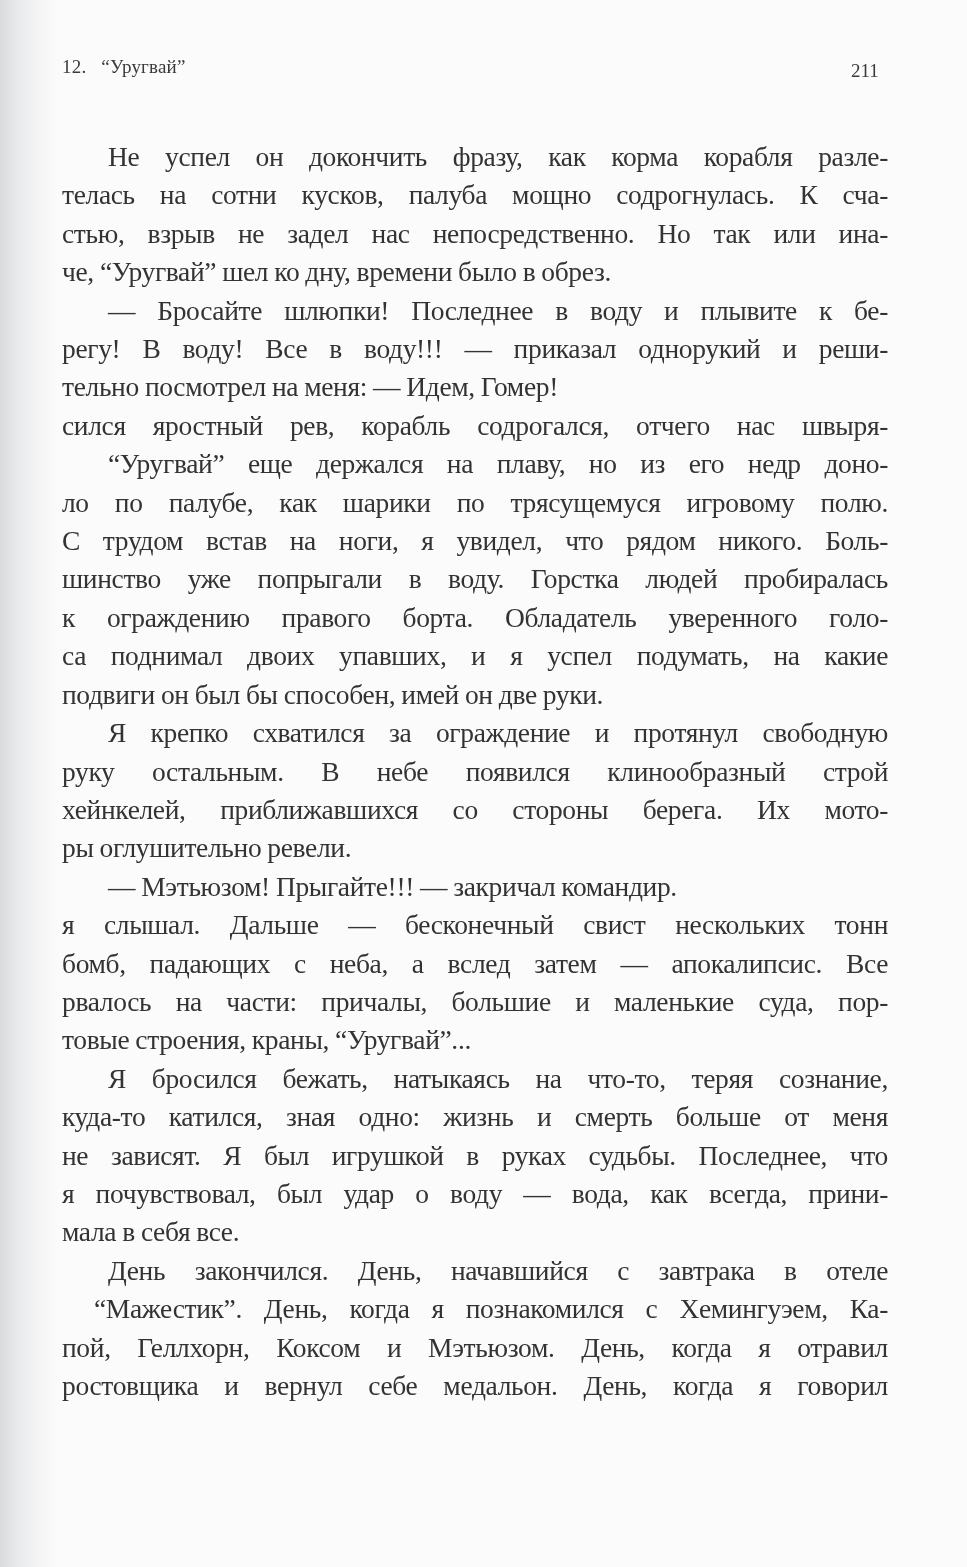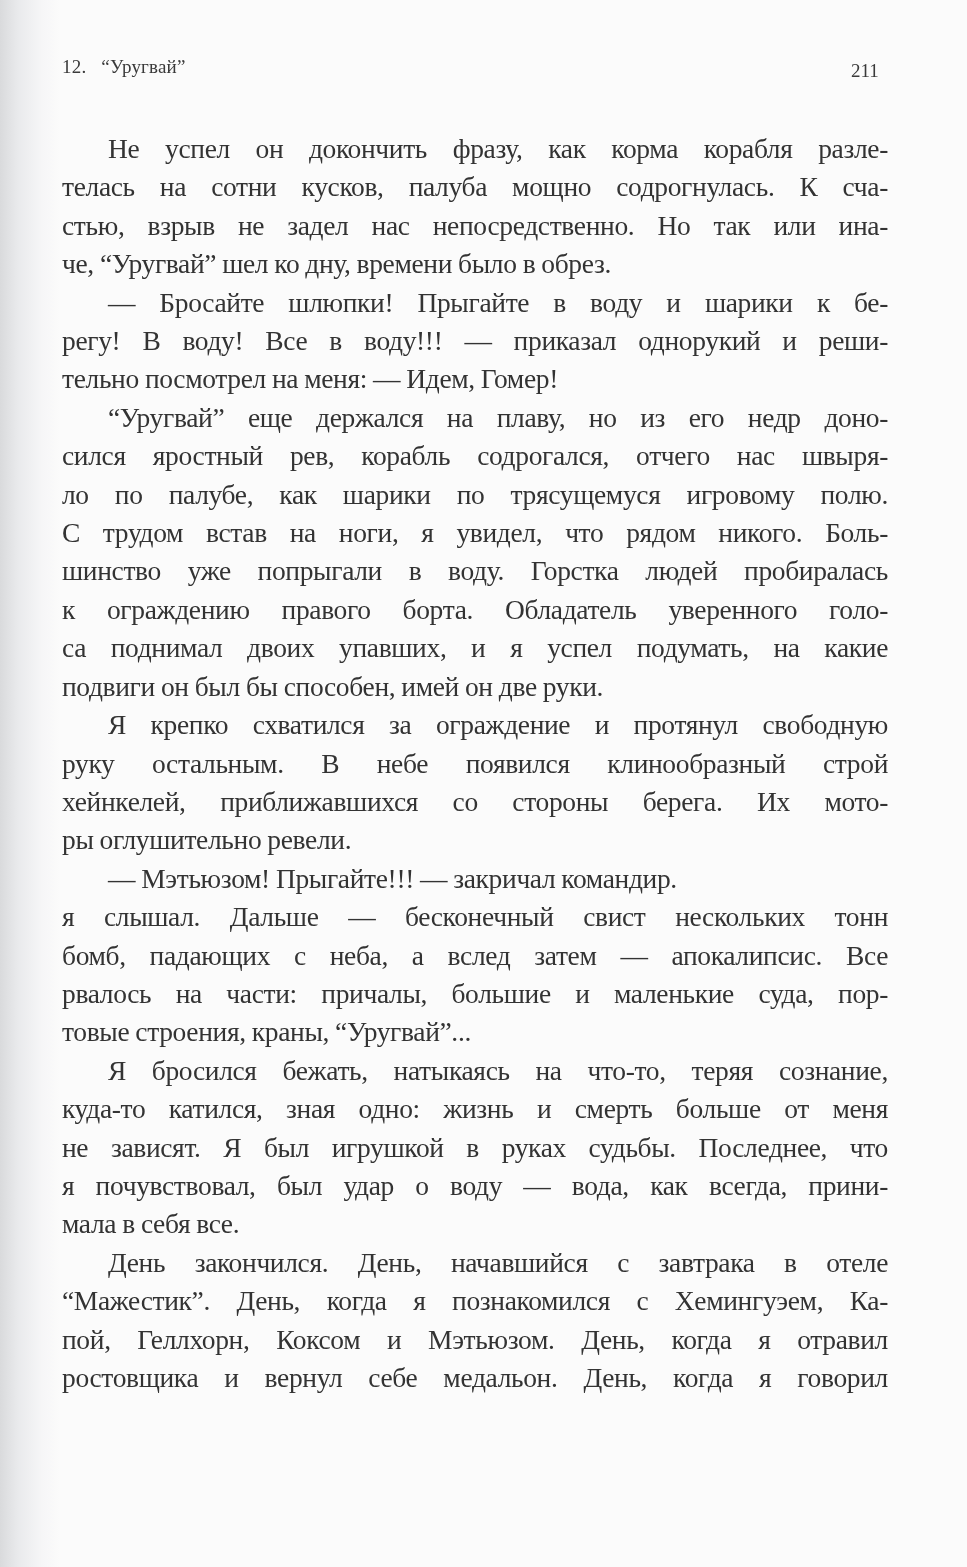--- a/index.html
+++ b/index.html
@@ -41,21 +41,21 @@
     .page-number {
       position: absolute;
       left: 851px;
       top: 60px;
       font-size: 19px;
       color: #3a3a3a;
     }
     .body-text {
       position: absolute;
       left: 62px;
-      top: 130px;
+      top: 138px;
       width: 826px;
       font-size: 27.5px;
       line-height: 38.4px;
       letter-spacing: -0.35px;
       word-spacing: -0.5px;
       text-align: justify;
     }
     .para {
       margin: 0;
       text-indent: 46px;
@@ -89,27 +89,27 @@
   <div class="page-number">211</div>
 
   <div class="body-text" id="body-text">
       <p class="para">
         <span class="line first" style="display: block;">Не успел он докончить фразу, как корма корабля разле-</span>
         <span class="line" style="display: block;">телась на сотни кусков, палуба мощно содрогнулась. К сча-</span>
         <span class="line" style="display: block;">стью, взрыв не задел нас непосредственно. Но так или ина-</span>
         <span class="line last">че, “Уругвай” шел ко дну, времени было в обрез.</span>
       </p>
       <p class="para">
-        <span class="line first" style="display: block;">— Бросайте шлюпки! Прыгайте в воду и шарики к бе-</span>
+        <span class="line first" style="display: block;">— Бросайте шлюпки! Последнее в воду и плывите к бе-</span>
         <span class="line" style="display: block;">регу! В воду! Все в воду!!! — приказал однорукий и реши-</span>
         <span class="line last">тельно посмотрел на меня: — Идем, Гомер!</span>
       </p>
       <p class="para">
+        <span class="line" style="display: block;">сился яростный рев, корабль содрогался, отчего нас швыря-</span>
         <span class="line first" style="display: block;">“Уругвай” еще держался на плаву, но из его недр доно-</span>
-        <span class="line" style="display: block;">сился яростный рев, корабль содрогался, отчего нас швыря-</span>
         <span class="line" style="display: block;">ло по палубе, как шарики по трясущемуся игровому полю.</span>
         <span class="line" style="display: block;">С трудом встав на ноги, я увидел, что рядом никого. Боль-</span>
         <span class="line" style="display: block;">шинство уже попрыгали в воду. Горстка людей пробиралась</span>
         <span class="line" style="display: block;">к ограждению правого борта. Обладатель уверенного голо-</span>
         <span class="line" style="display: block;">са поднимал двоих упавших, и я успел подумать, на какие</span>
         <span class="line last">подвиги он был бы способен, имей он две руки.</span>
       </p>
       <p class="para">
         <span class="line first" style="display: block;">Я крепко схватился за ограждение и протянул свободную</span>
         <span class="line" style="display: block;">руку остальным. В небе появился клинообразный строй</span>
@@ -127,18 +127,18 @@
       </p>
       <p class="para">
         <span class="line first" style="display: block;">Я бросился бежать, натыкаясь на что-то, теряя сознание,</span>
         <span class="line" style="display: block;">куда-то катился, зная одно: жизнь и смерть больше от меня</span>
         <span class="line" style="display: block;">не зависят. Я был игрушкой в руках судьбы. Последнее, что</span>
         <span class="line" style="display: block;">я почувствовал, был удар о воду — вода, как всегда, прини-</span>
         <span class="line last">мала в себя все.</span>
       </p>
       <p class="para">
         <span class="line first" style="display: block;">День закончился. День, начавшийся с завтрака в отеле</span>
-        <span class="line" style="display: block;">“Мажестик”. День, когда я познакомился с Хемингуэем, Ка-</span>
+        <span class="line" style="display: block; margin-left: 32px;">“Мажестик”. День, когда я познакомился с Хемингуэем, Ка-</span>
         <span class="line" style="display: block;">пой, Геллхорн, Коксом и Мэтьюзом. День, когда я отравил</span>
         <span class="line" style="display: block;">ростовщика и вернул себе медальон. День, когда я говорил</span>
       </p>
     </div>
 </div>
 
 </body></html>

